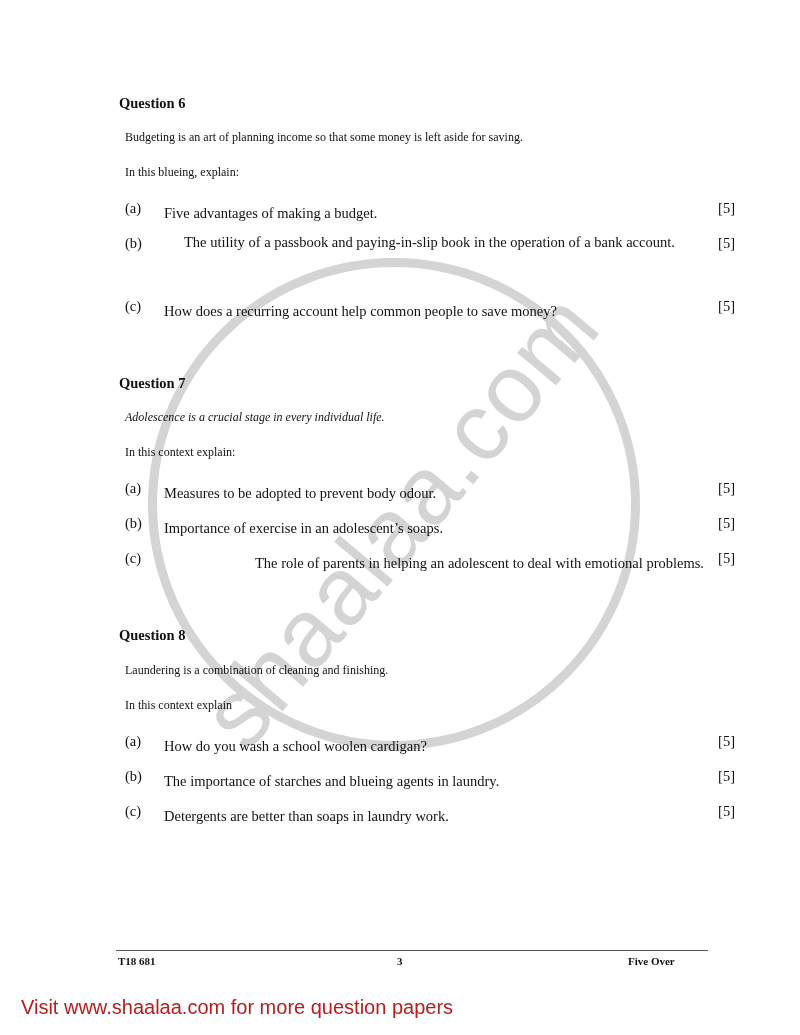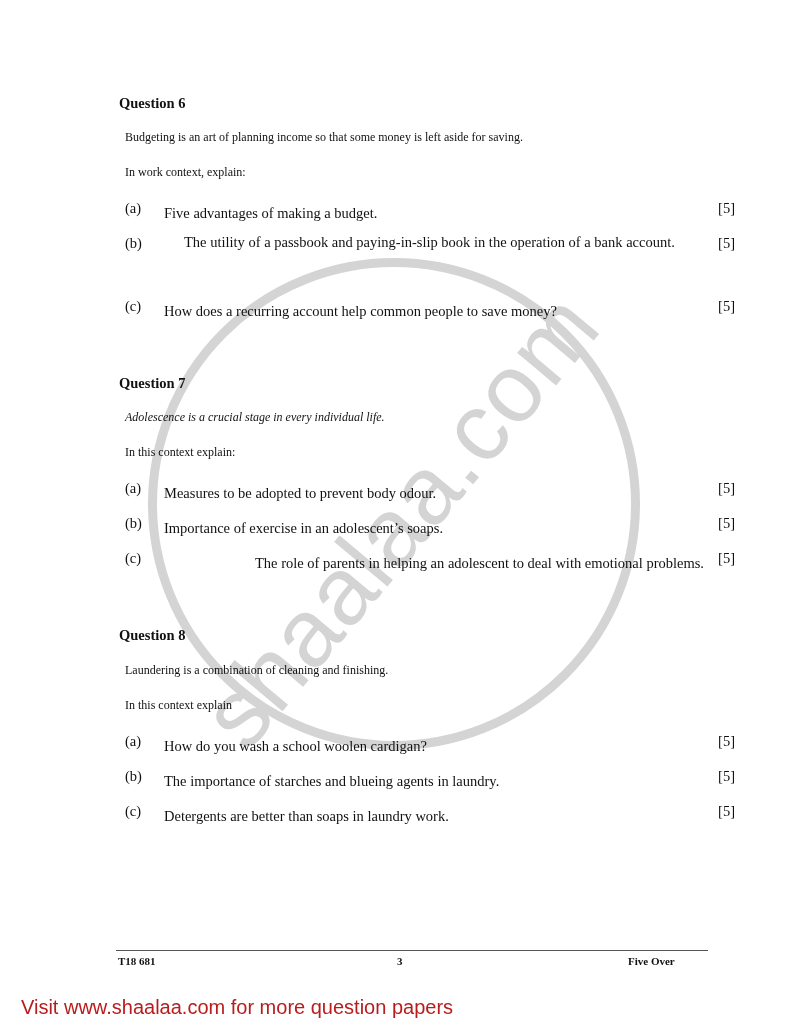--- a/index.html
+++ b/index.html
@@ -31,21 +31,21 @@
 <body>
 
 <div class="watermark-circle"></div>
 <div class="watermark-text">shaalaa.com</div>
 
 <div class="content">
 
   <section>
     <div class="q-title" style="top:95px;">Question 6</div>
     <div class="line" style="top:130px;">Budgeting is an art of planning income so that some money is left aside for saving.</div>
-    <div class="line" style="top:165px;">In work context, explain:</div>
+    <div class="line" style="top:165px;">In this blueing, explain:</div>
     <div class="part" style="top:200px;">
       <span class="lbl">(a)</span>
       <span class="txt">Five advantages of making a budget.</span>
       <span class="marks">[5]</span>
     </div>
     <div class="part" style="top:235px;">
       <span class="lbl">(b)</span>
       <span class="txt" style="top:-6px;margin-left:20px;">The utility of a passbook and paying-in-slip book in the operation of a bank account.</span>
       <span class="marks">[5]</span>
     </div>

